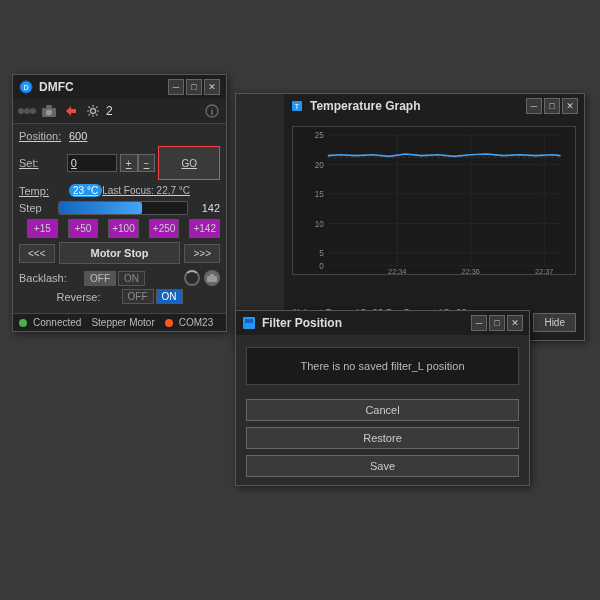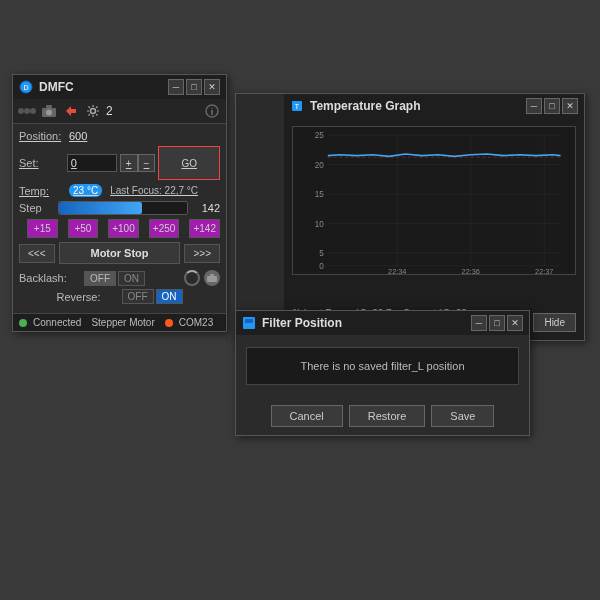--- a/index.html
+++ b/index.html
@@ -144,21 +144,20 @@
 
     .temp-badge {
       background: #2196F3;
       color: white;
       font-size: 10px;
       padding: 1px 4px;
       border-radius: 6px;
     }
 
     .last-focus {
-      margin-left: 8px;
       font-size: 10px;
       color: #bbb;
     }
 
     .step-row {
       display: flex;
       align-items: center;
       margin-bottom: 4px;
     }
 
@@ -362,30 +361,31 @@
 
     .filter-body {
       padding: 12px 10px 8px 10px;
       background: #2b2b2b;
     }
 
     .filter-message {
       background: #1a1a1a;
       border: 1px solid #444;
       padding: 12px 10px;
-      margin-bottom: 20px;
+      margin-bottom: 14px;
       font-size: 11px;
       color: #bbb;
       text-align: center;
     }
 
     .filter-buttons {
       display: flex;
       gap: 6px;
       justify-content: center;
+      flex-direction: column;
     }
 
     .filter-btn {
       background: #3a3a3a;
       border: 1px solid #666;
       color: #ccc;
       font-size: 11px;
       padding: 4px 18px;
       cursor: pointer;
     }

